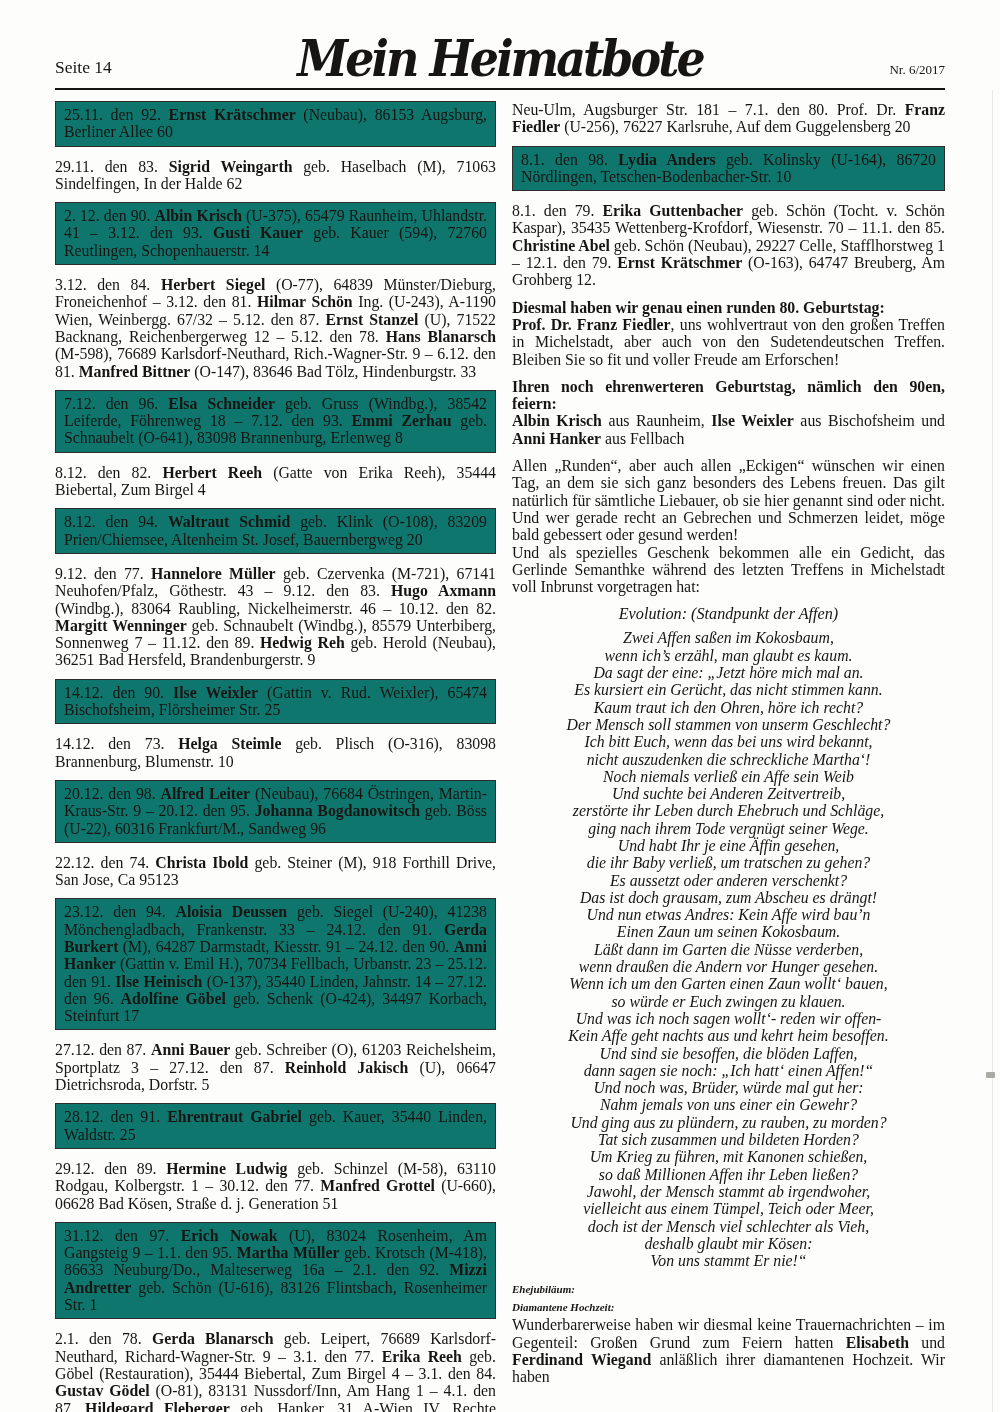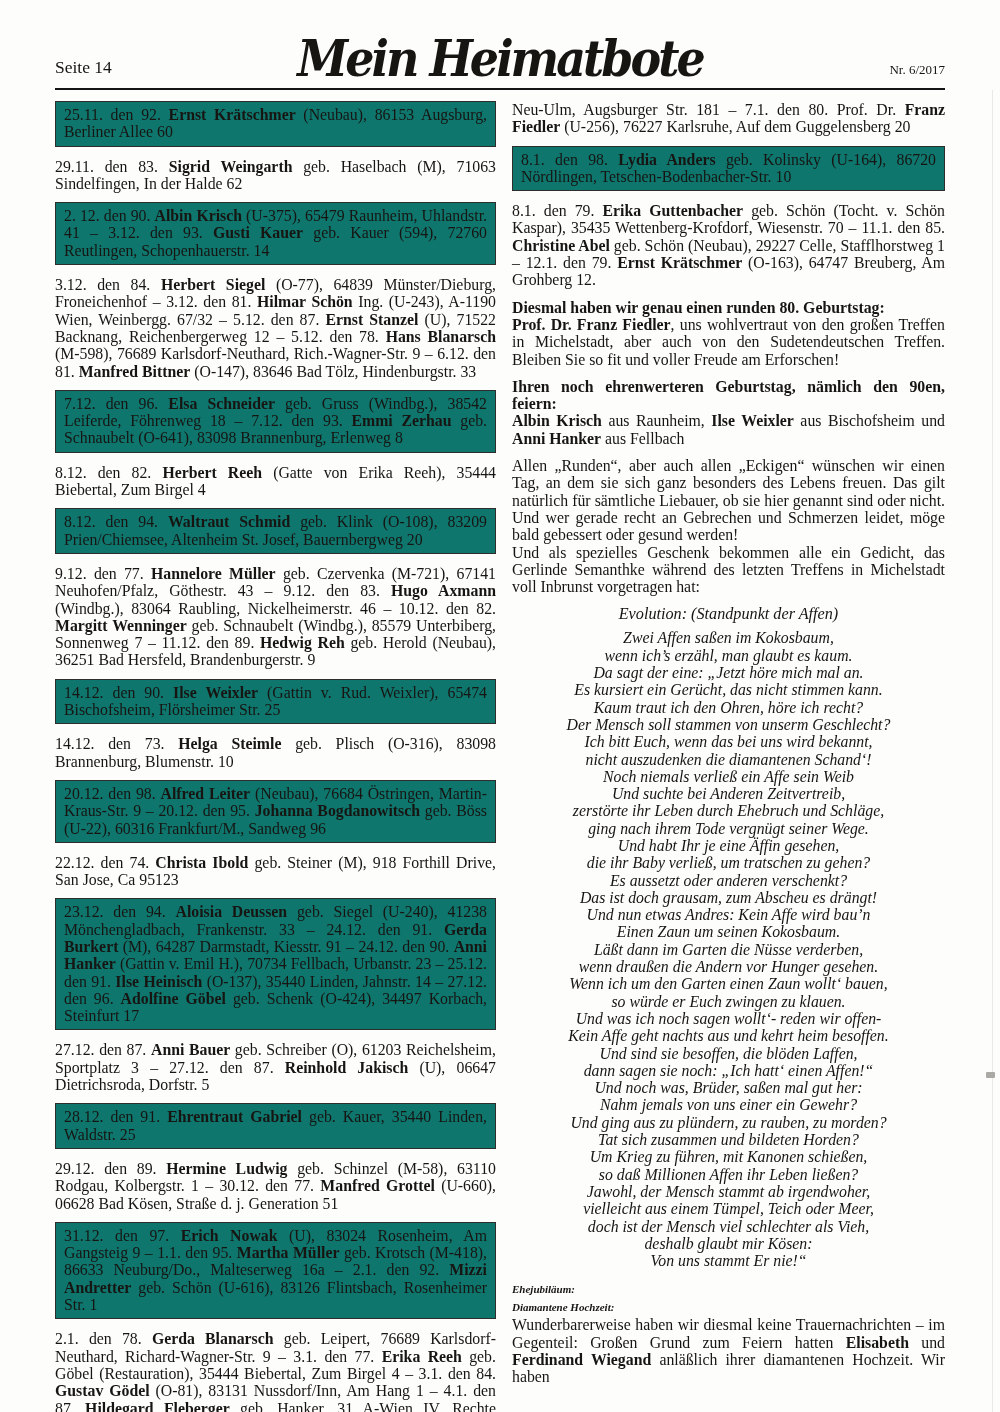--- a/index.html
+++ b/index.html
@@ -103,40 +103,40 @@
 
         <div class="poem-title">Evolution: (Standpunkt der Affen)</div>
         <div class="poem">
             <div>Zwei Affen saßen im Kokosbaum,</div>
             <div>wenn ich’s erzähl, man glaubt es kaum.</div>
             <div>Da sagt der eine: „Jetzt höre mich mal an.</div>
             <div>Es kursiert ein Gerücht, das nicht stimmen kann.</div>
             <div>Kaum traut ich den Ohren, höre ich recht?</div>
             <div>Der Mensch soll stammen von unserm Geschlecht?</div>
             <div>Ich bitt Euch, wenn das bei uns wird bekannt,</div>
-            <div>nicht auszudenken die diamantenen Schand‘!</div>
+            <div>nicht auszudenken die schreckliche Martha‘!</div>
             <div>Noch niemals verließ ein Affe sein Weib</div>
             <div>Und suchte bei Anderen Zeitvertreib,</div>
             <div>zerstörte ihr Leben durch Ehebruch und Schläge,</div>
             <div>ging nach ihrem Tode vergnügt seiner Wege.</div>
             <div>Und habt Ihr je eine Äffin gesehen,</div>
             <div>die ihr Baby verließ, um tratschen zu gehen?</div>
             <div>Es aussetzt oder anderen verschenkt?</div>
             <div>Das ist doch grausam, zum Abscheu es drängt!</div>
             <div>Und nun etwas Andres: Kein Affe wird bau’n</div>
             <div>Einen Zaun um seinen Kokosbaum.</div>
             <div>Läßt dann im Garten die Nüsse verderben,</div>
             <div>wenn draußen die Andern vor Hunger gesehen.</div>
             <div>Wenn ich um den Garten einen Zaun wollt‘ bauen,</div>
             <div>so würde er Euch zwingen zu klauen.</div>
             <div>Und was ich noch sagen wollt‘- reden wir offen-</div>
             <div>Kein Affe geht nachts aus und kehrt heim besoffen.</div>
             <div>Und sind sie besoffen, die blöden Laffen,</div>
             <div>dann sagen sie noch: „Ich hatt‘ einen Affen!“</div>
-            <div>Und noch was, Brüder, saßen mal gut her:</div>
+            <div>Und noch was, Brüder, würde mal gut her:</div>
             <div>Nahm jemals von uns einer ein Gewehr?</div>
             <div>Und ging aus zu plündern, zu rauben, zu morden?</div>
             <div>Tat sich zusammen und bildeten Horden?</div>
             <div>Um Krieg zu führen, mit Kanonen schießen,</div>
             <div>so daß Millionen Affen ihr Leben ließen?</div>
             <div>Jawohl, der Mensch stammt ab irgendwoher,</div>
             <div>vielleicht aus einem Tümpel, Teich oder Meer,</div>
             <div>doch ist der Mensch viel schlechter als Vieh,</div>
             <div>deshalb glaubt mir Kösen:</div>
             <div>Von uns stammt Er nie!“</div>

